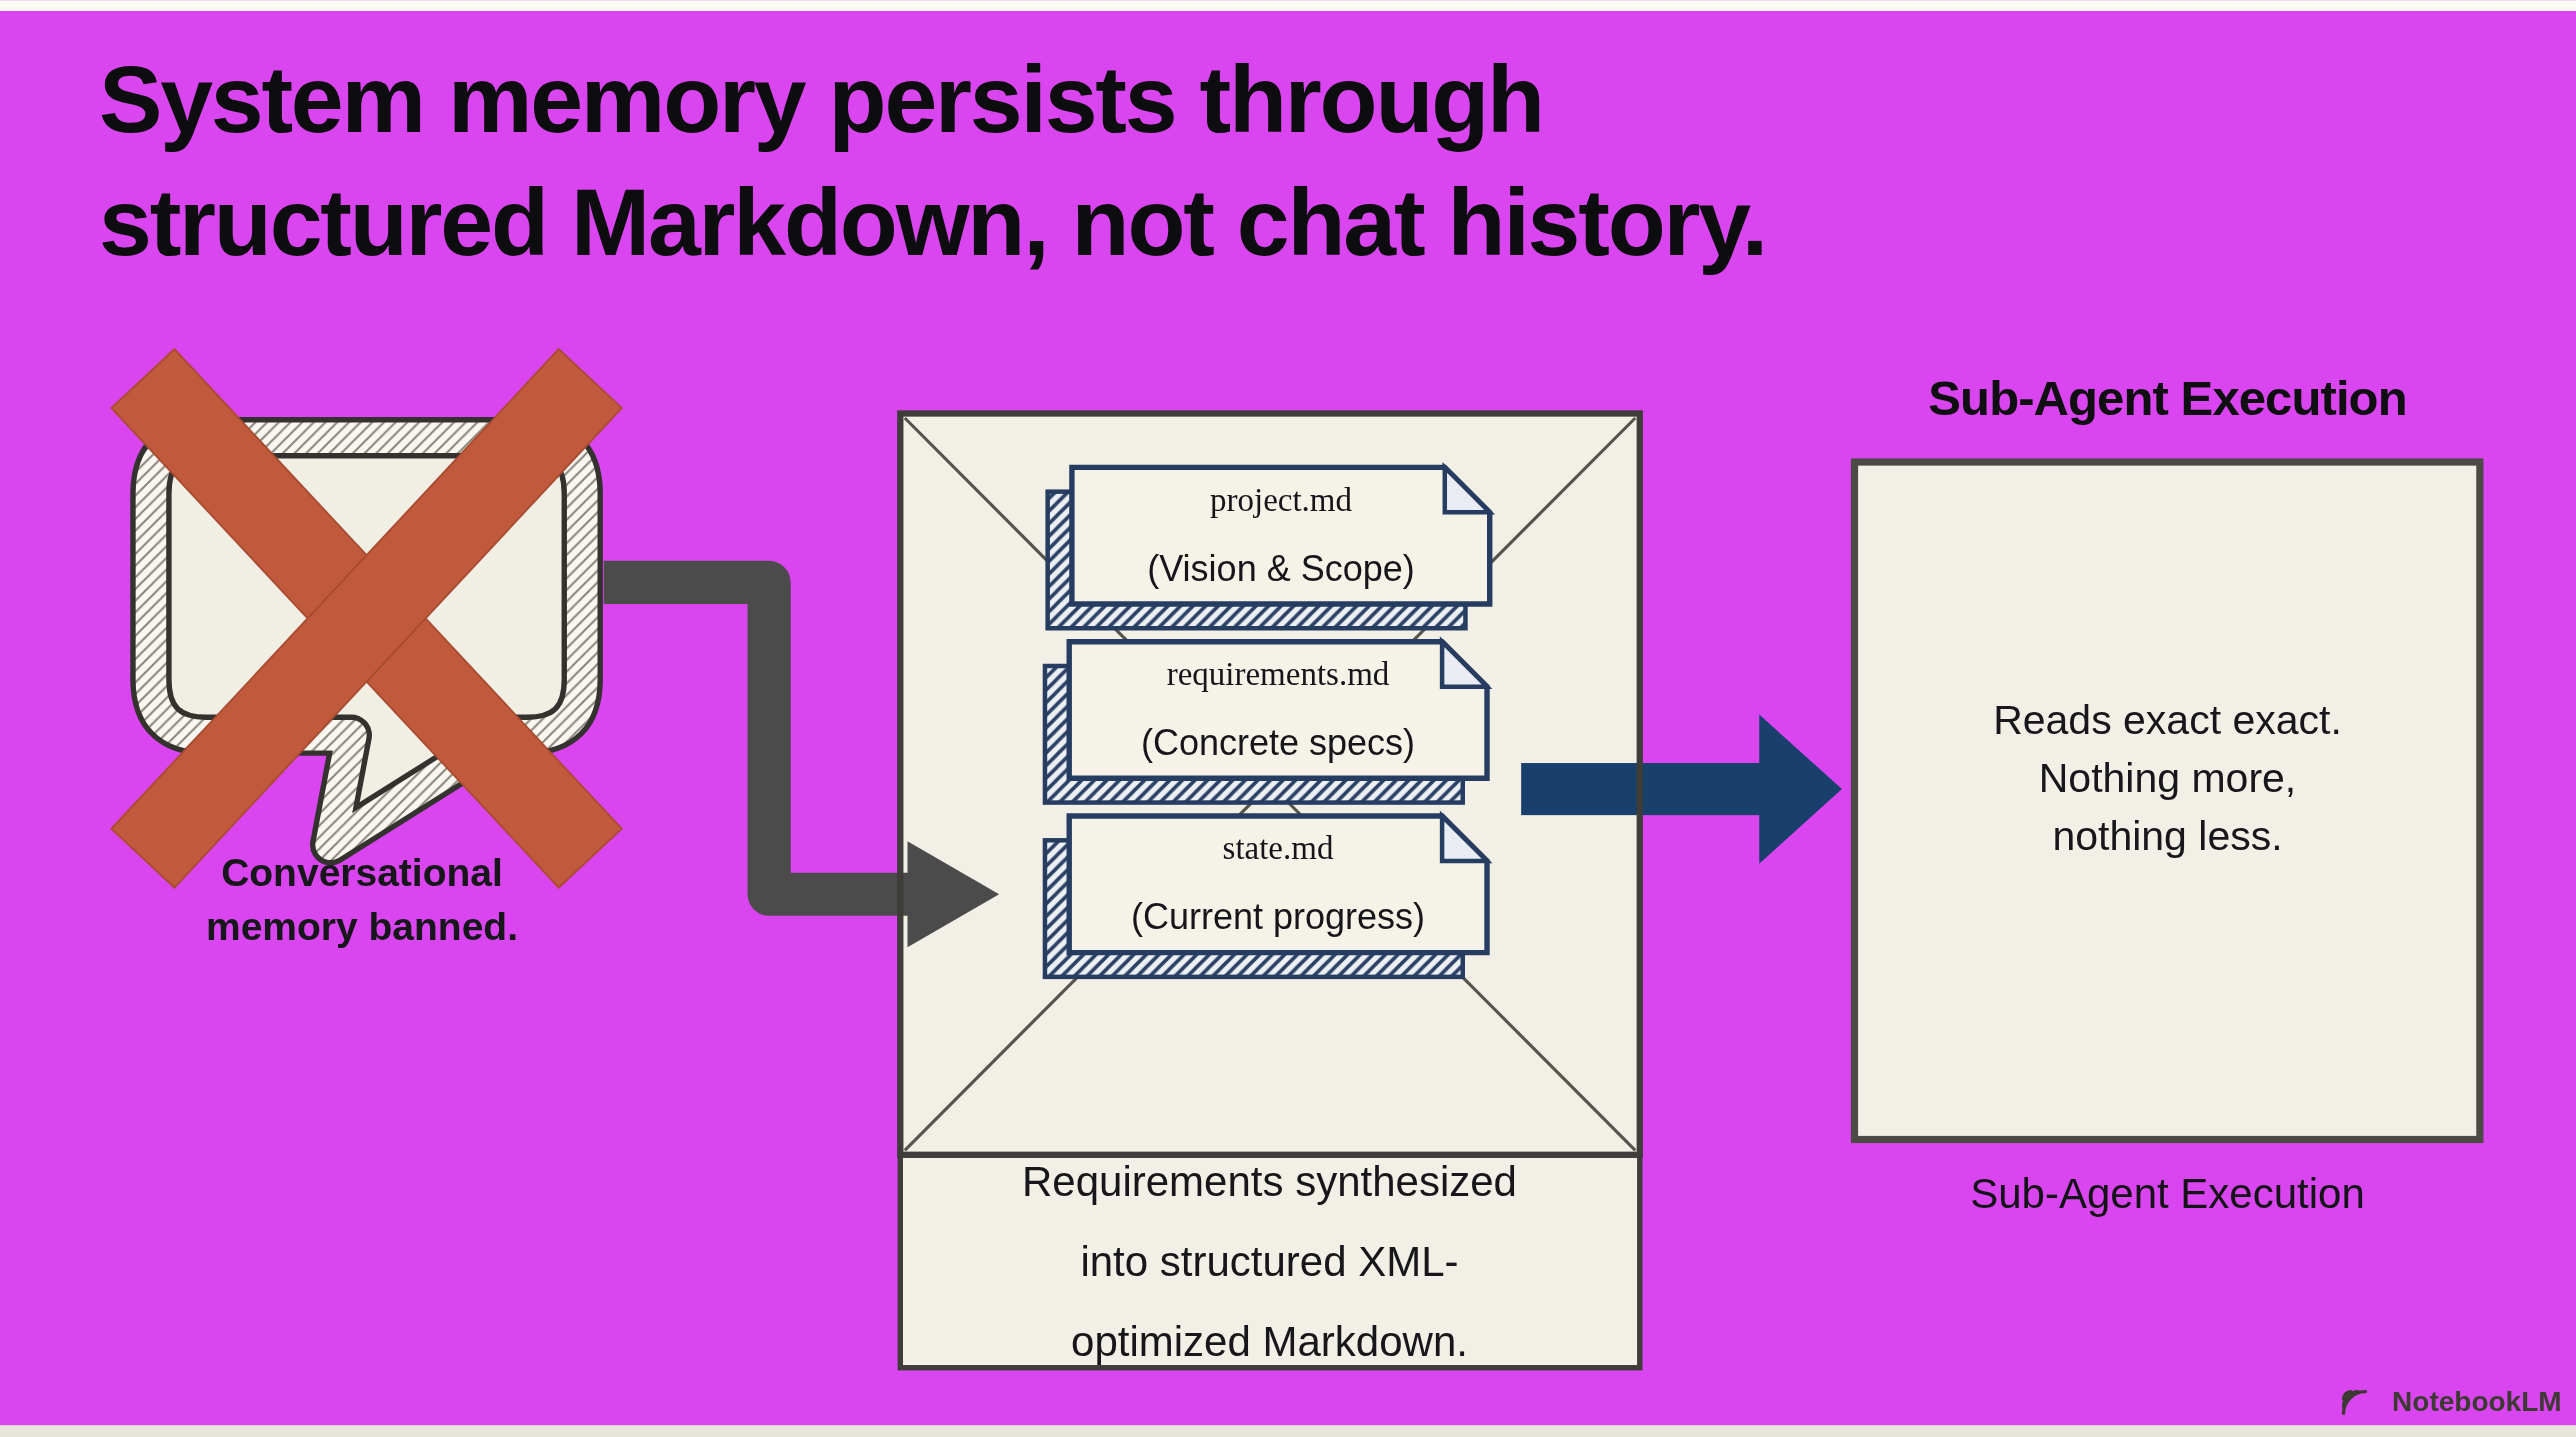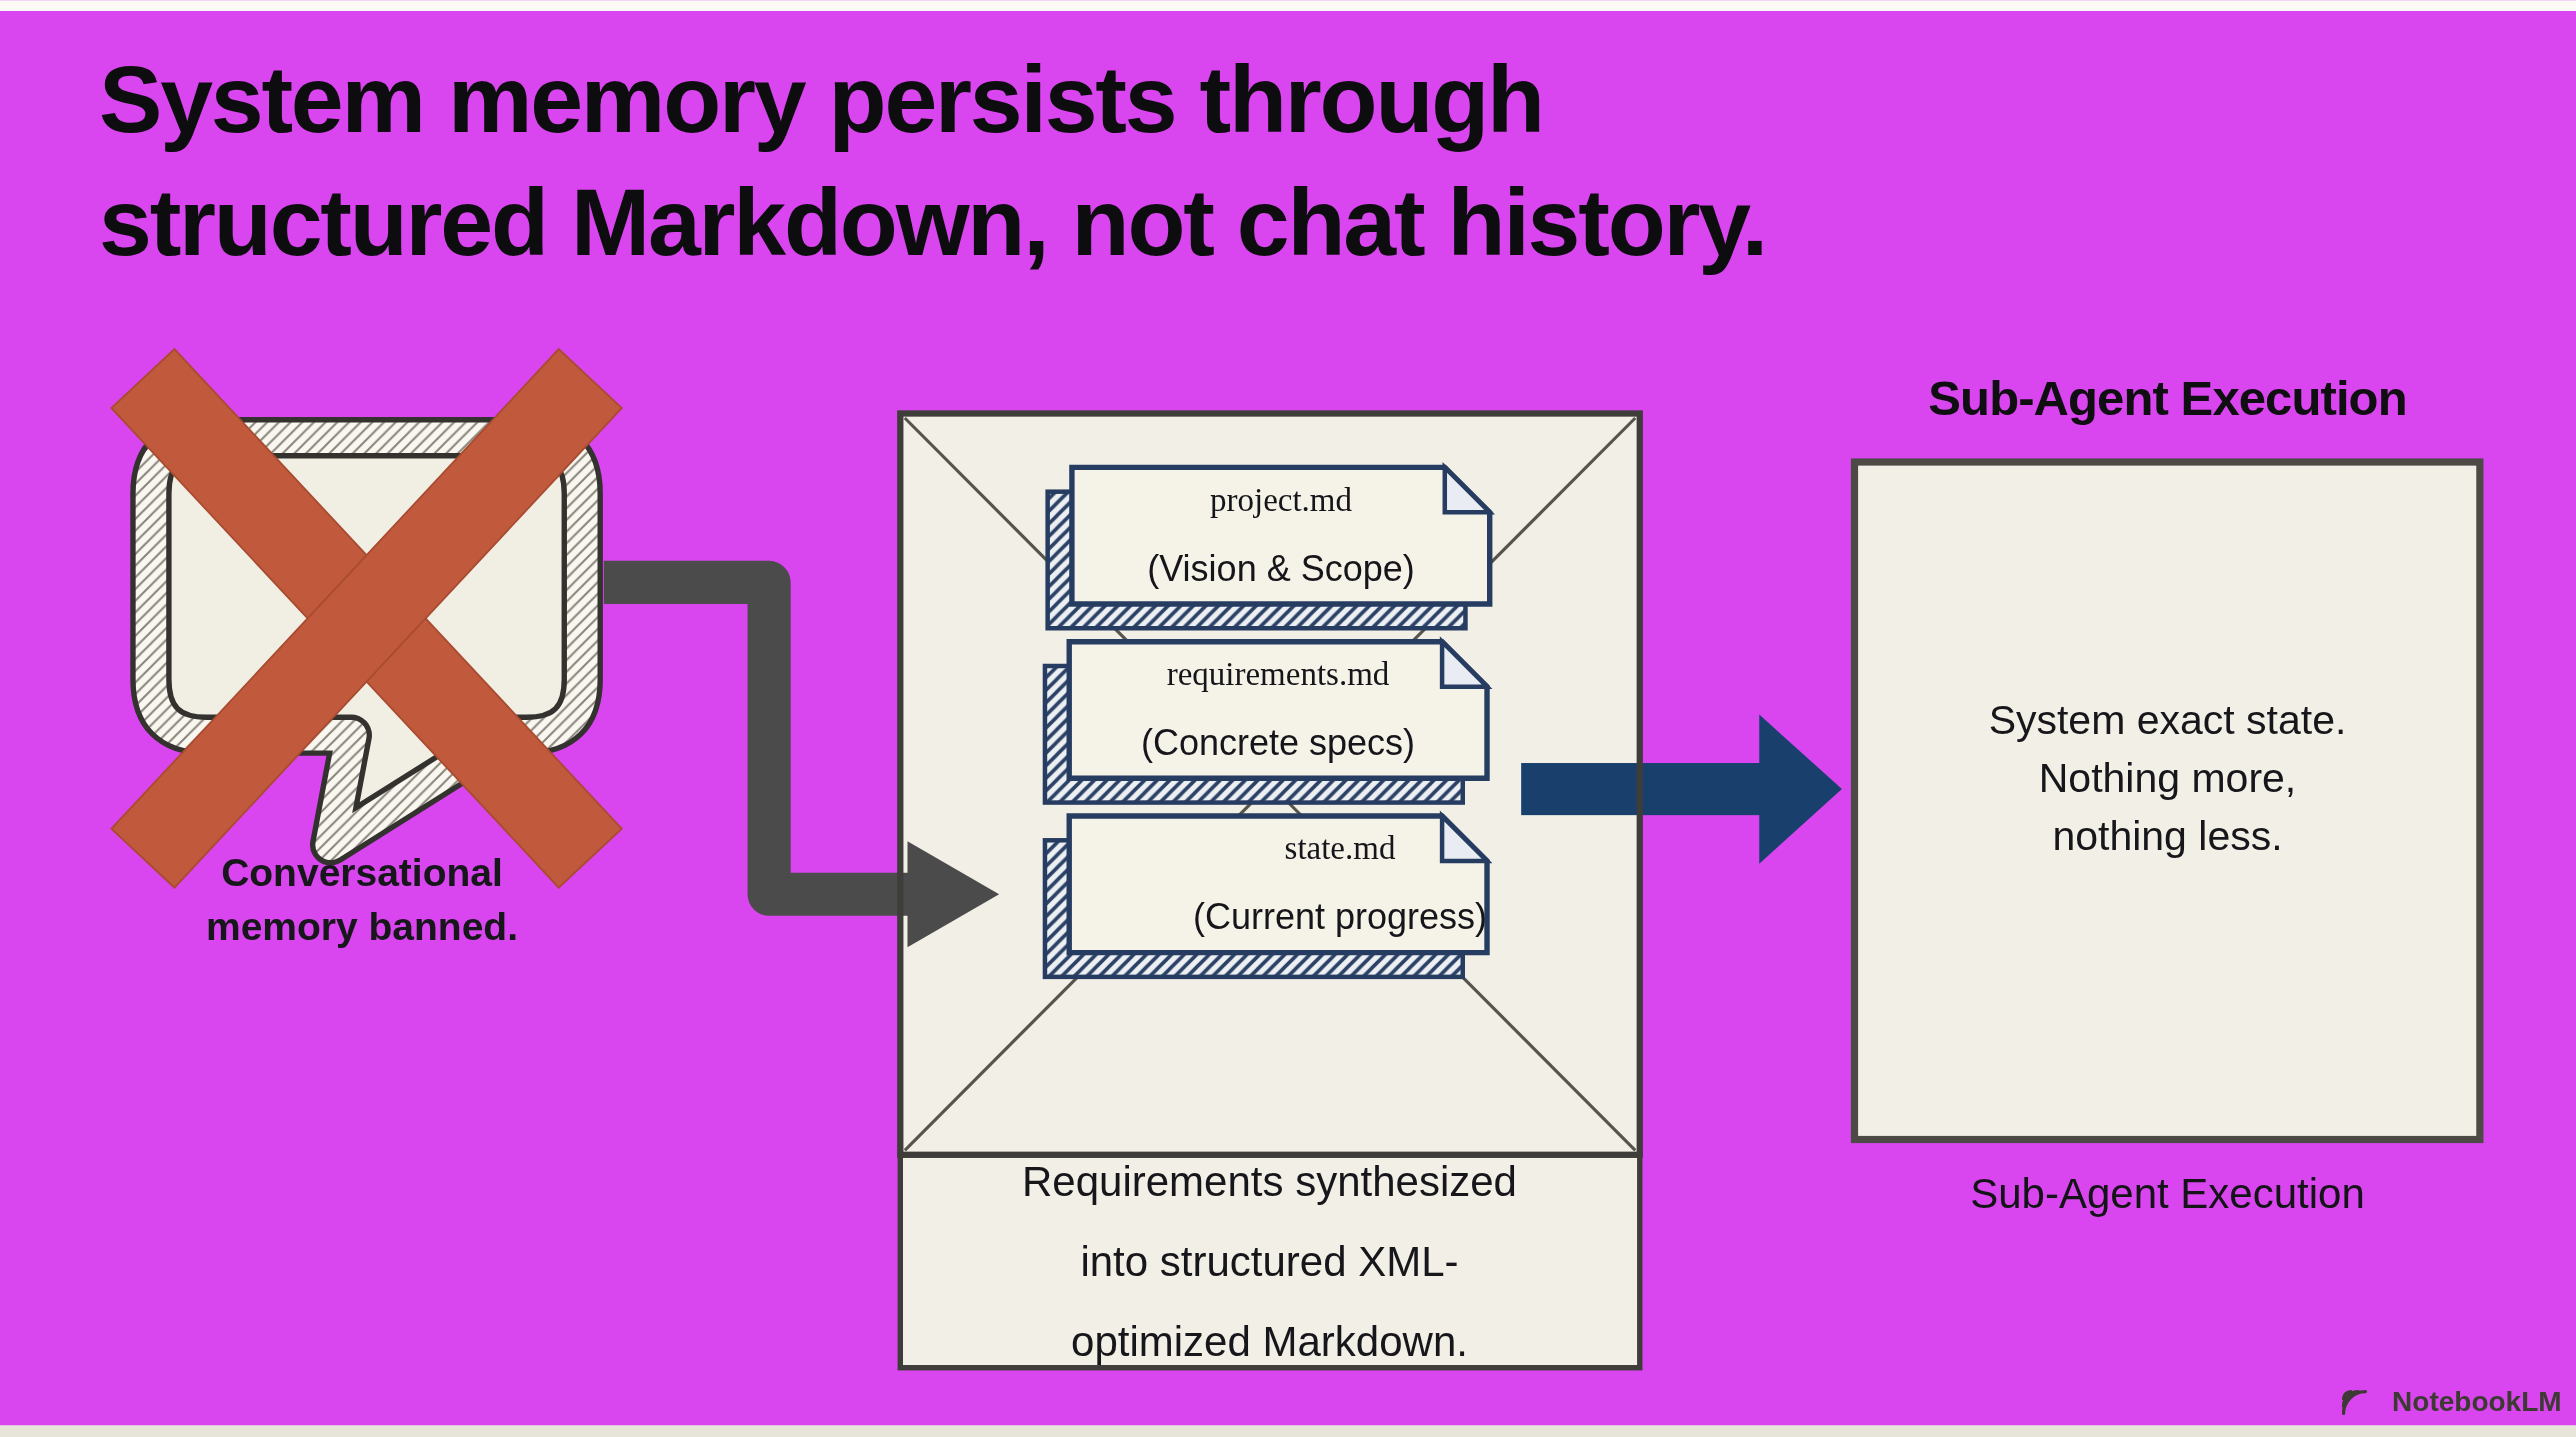--- a/index.html
+++ b/index.html
@@ -128,34 +128,34 @@
   </div>
 
   <div class="abs file-text" style="left:1072px;top:471px;width:418px;height:129px;">
     <div class="file-name">project.md</div>
     <div class="file-desc">(Vision &amp; Scope)</div>
   </div>
   <div class="abs file-text" style="left:1069px;top:645px;width:418px;height:129px;">
     <div class="file-name">requirements.md</div>
     <div class="file-desc">(Concrete specs)</div>
   </div>
-  <div class="abs file-text" style="left:1131px;top:819px;width:418px;height:129px;">
+  <div class="abs file-text" style="left:1069px;top:819px;width:418px;height:129px;">
     <div class="file-name">state.md</div>
     <div class="file-desc">(Current progress)</div>
   </div>
 
   <div class="abs center-caption">
     <div>Requirements synthesized</div>
     <div>into structured XML-</div>
     <div>optimized Markdown.</div>
   </div>
 
   <div class="abs right-heading">Sub-Agent Execution</div>
   <div class="abs right-body">
-    <div>System exact state.</div>
+    <div>Reads exact exact.</div>
     <div>Nothing more,</div>
     <div>nothing less.</div>
   </div>
   <div class="abs right-label">Sub-Agent Execution</div>
 
   <div class="abs brand">
     <svg width="31" height="31" viewBox="0 0 34 34" aria-hidden="true">
       <g fill="none" stroke="#3c3a33" stroke-width="3.6" stroke-linecap="round">
         <path d="M5 29 A 24 24 0 0 1 29 5"></path>
         <path d="M5 21 A 16 16 0 0 1 21 5"></path>

